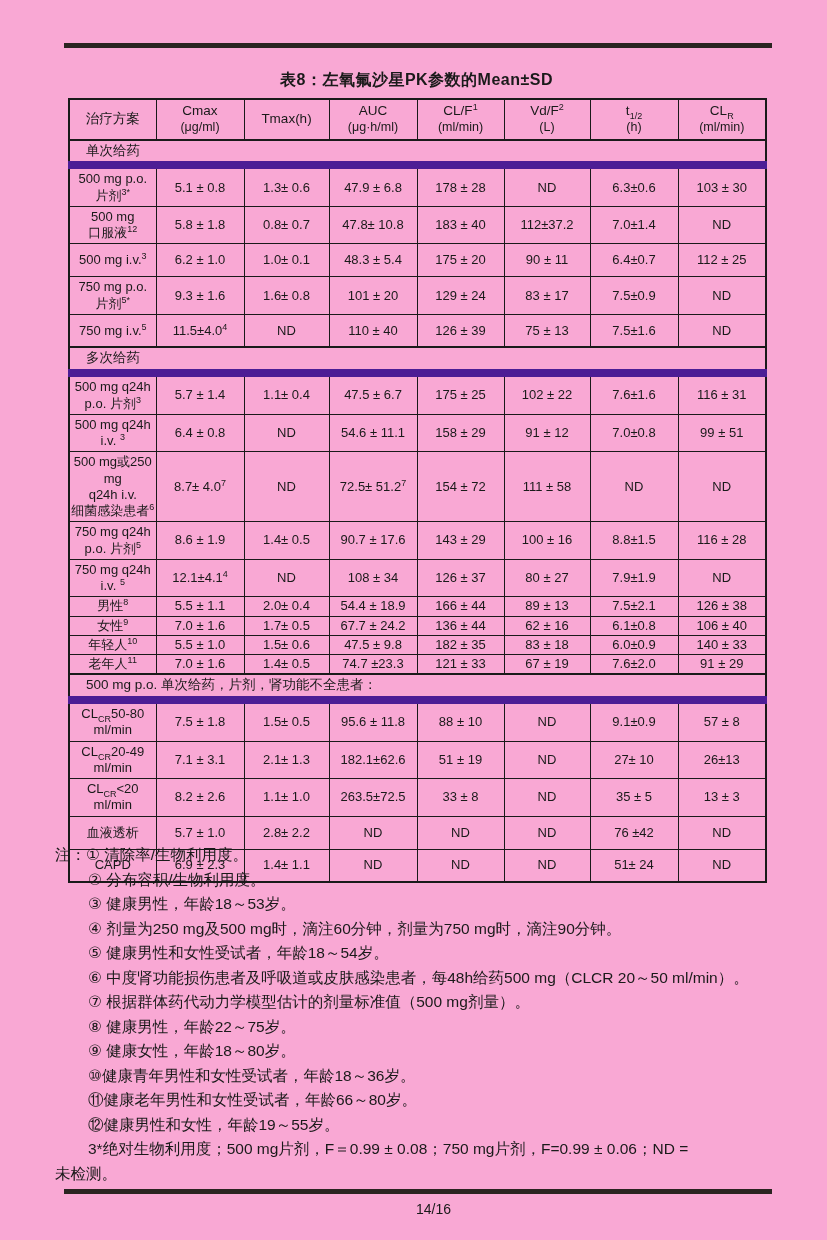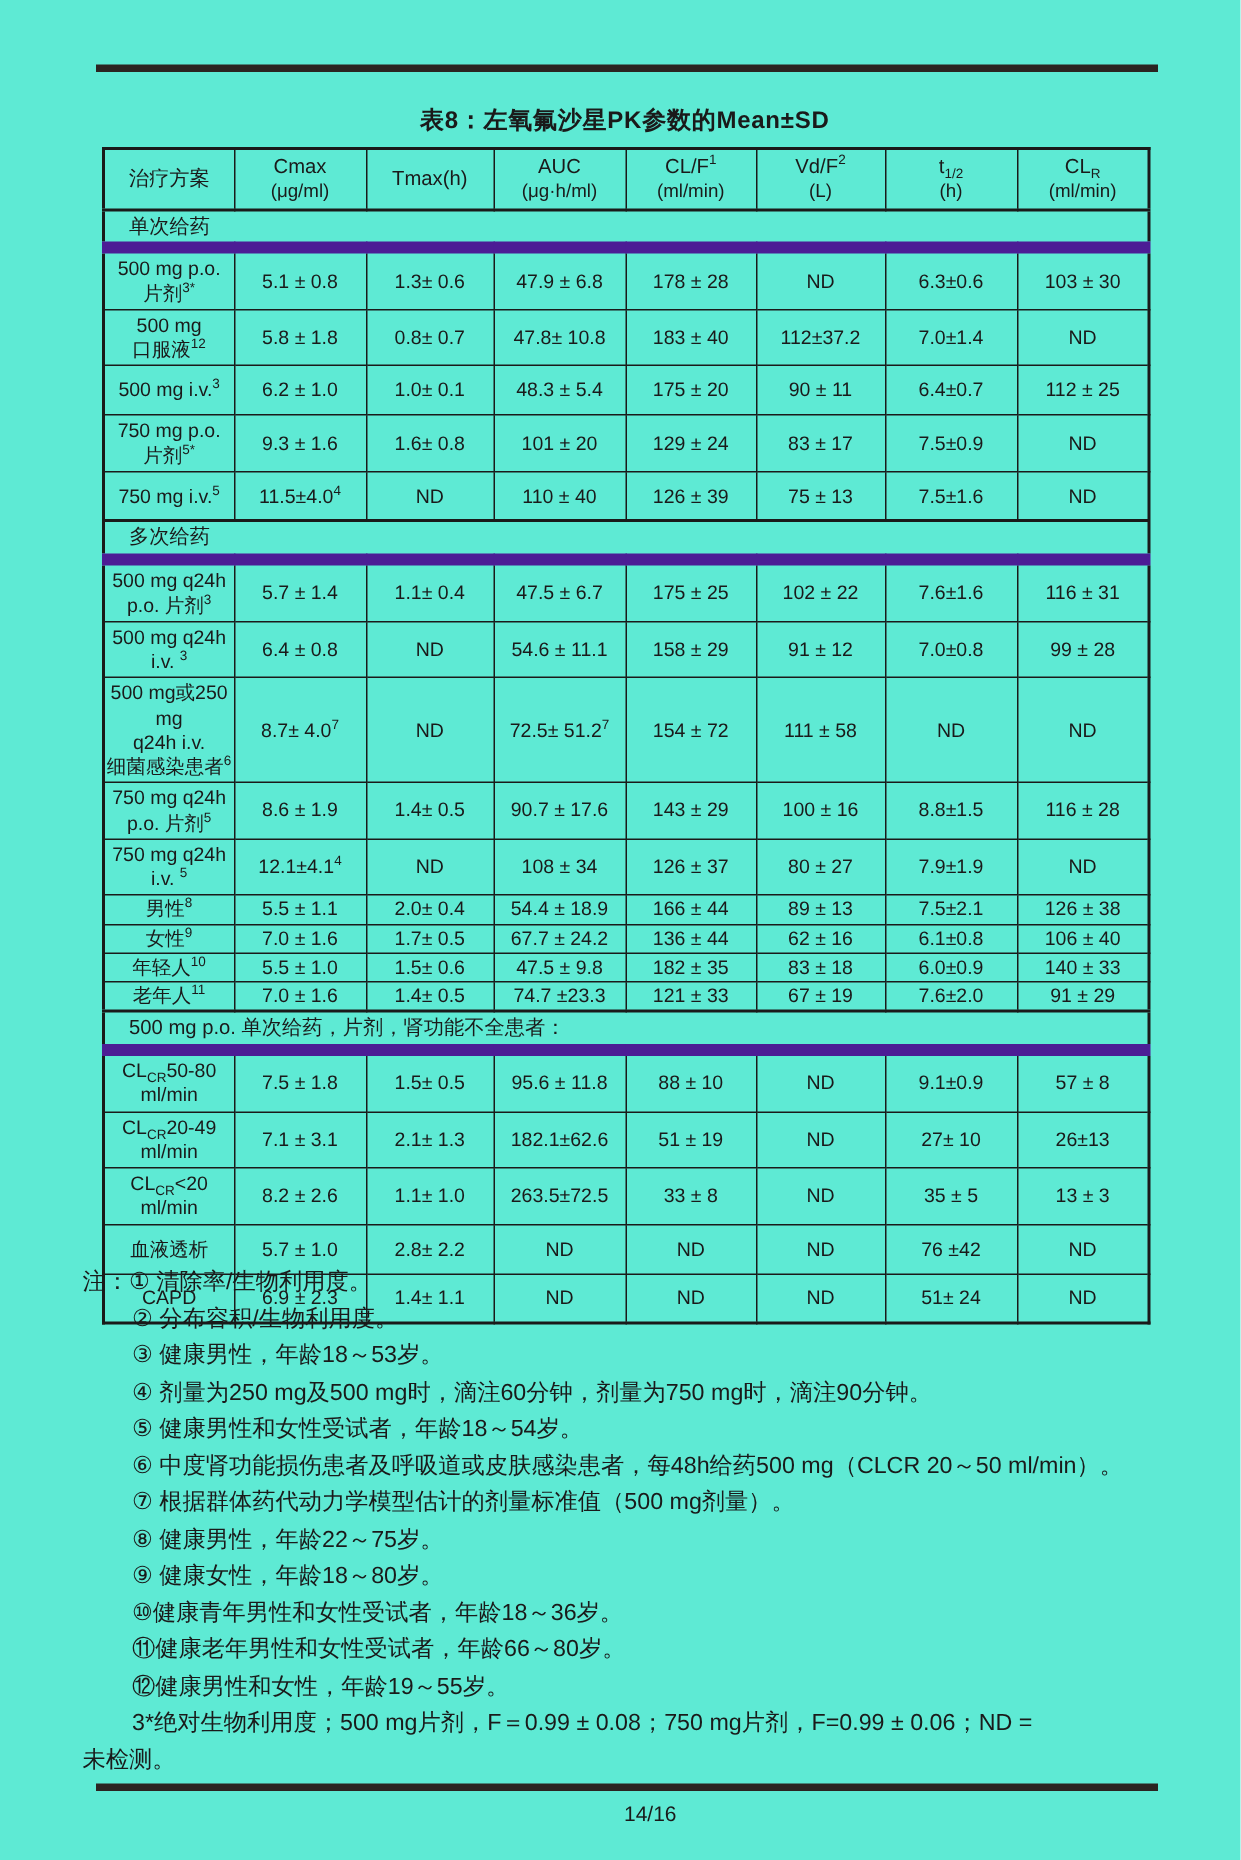--- a/index.html
+++ b/index.html
@@ -1,18 +1,18 @@
 <!DOCTYPE html>
 <html><head>
 <meta charset="utf-8">
 <style>
   * { margin:0; padding:0; box-sizing:border-box; }
   html,body { background:#ffffff; }
   body { font-family:"Liberation Sans","DejaVu Sans",sans-serif; color:#1a1a1a; }
-  .page { position:relative; width:827px; height:1240px; background:#5eead4; overflow:hidden; }
+  .page { position:relative; width:827px; height:1240px; background:#f9a8d4; overflow:hidden; }
 
   .rule { position:absolute; left:64px; width:708px; height:5px; background:#2b2421; }
   .rule.top { top:43px; }
   .rule.bottom { top:1189px; }
 
   .doc-title { position:absolute; left:68px; top:70px; width:697px; text-align:center;
                font-size:16px; font-weight:bold; letter-spacing:0.5px; }
 
   table.pk { position:absolute; left:68px; top:98px; width:697px;
              border-collapse:collapse; table-layout:fixed;
@@ -161,21 +161,21 @@
           <td>116 ± 31</td>
         </tr>
         <tr class="data">
           <th>500 mg q24h<br>i.v. <sup>3</sup></th>
           <td>6.4 ± 0.8</td>
           <td>ND</td>
           <td>54.6 ± 11.1</td>
           <td>158 ± 29</td>
           <td>91 ± 12</td>
           <td>7.0±0.8</td>
-          <td>99 ± 28</td>
+          <td>99 ± 51</td>
         </tr>
         <tr class="data lines3">
           <th class="small-label">500 mg或250 mg<br>q24h i.v.<br>细菌感染患者<sup>6</sup></th>
           <td>8.7± 4.0<sup>7</sup></td>
           <td>ND</td>
           <td>72.5± 51.2<sup>7</sup></td>
           <td>154 ± 72</td>
           <td>111 ± 58</td>
           <td>ND</td>
           <td>ND</td>

